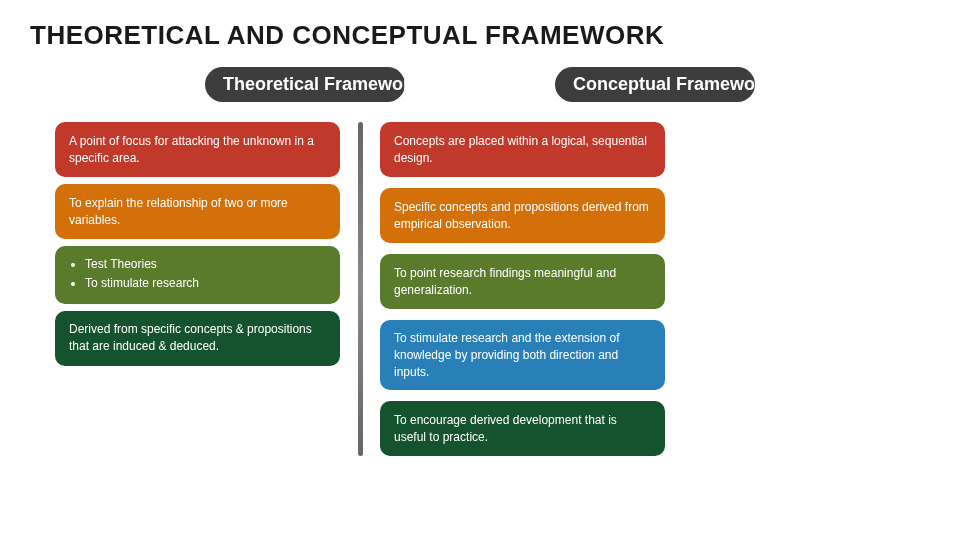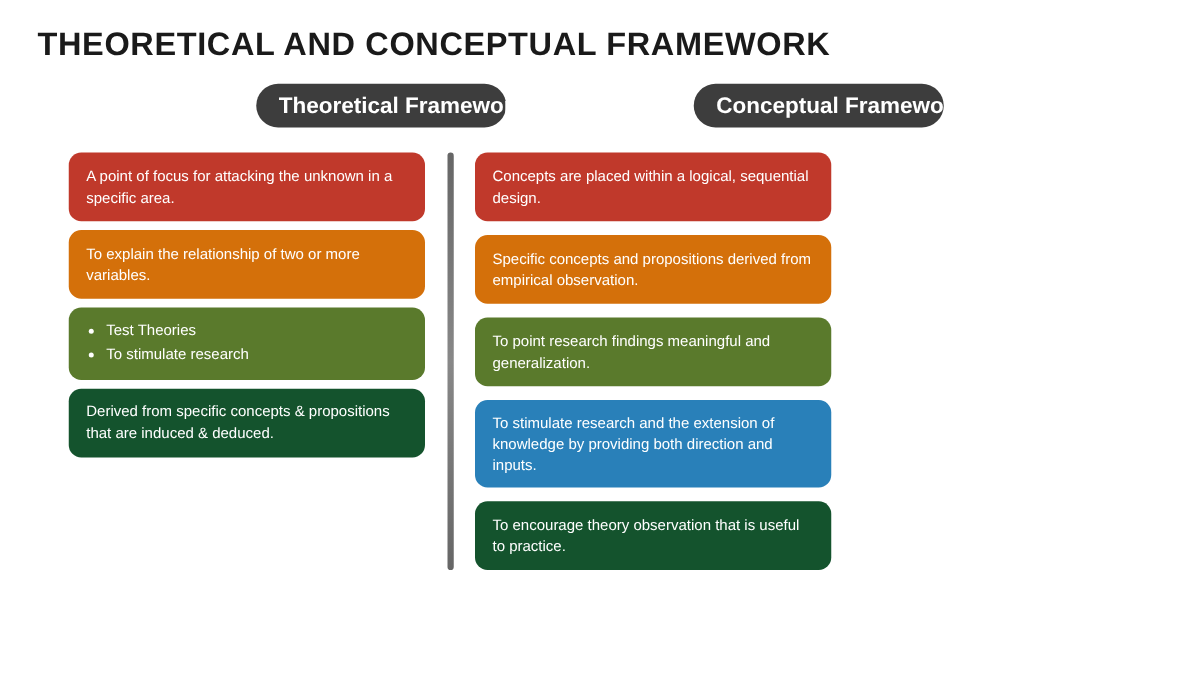--- a/index.html
+++ b/index.html
@@ -170,16 +170,16 @@
         <div class="card card-left column-left card-teal">Derived from specific concepts &amp; propositions that are induced &amp; deduced.</div>
       </div>
     <div class="cards-col-center">
       <div class="center-bar"></div>
     </div>
     <div class="cards-col-right" id="right-col">
         <div class="card card-right column-right card-red">Concepts are placed within a logical, sequential design.</div>
         <div class="card card-right column-right card-orange">Specific concepts and propositions derived from empirical observation.</div>
         <div class="card card-right column-right card-green">To point research findings meaningful and generalization.</div>
         <div class="card card-right column-right card-blue">To stimulate research and the extension of knowledge by providing both direction and inputs.</div>
-        <div class="card card-right column-right card-teal">To encourage theory observation that is useful to practice.</div>
+        <div class="card card-right column-right card-teal">To encourage derived development that is useful to practice.</div>
       </div>
   </div>
 </div>
 
 </body></html>

